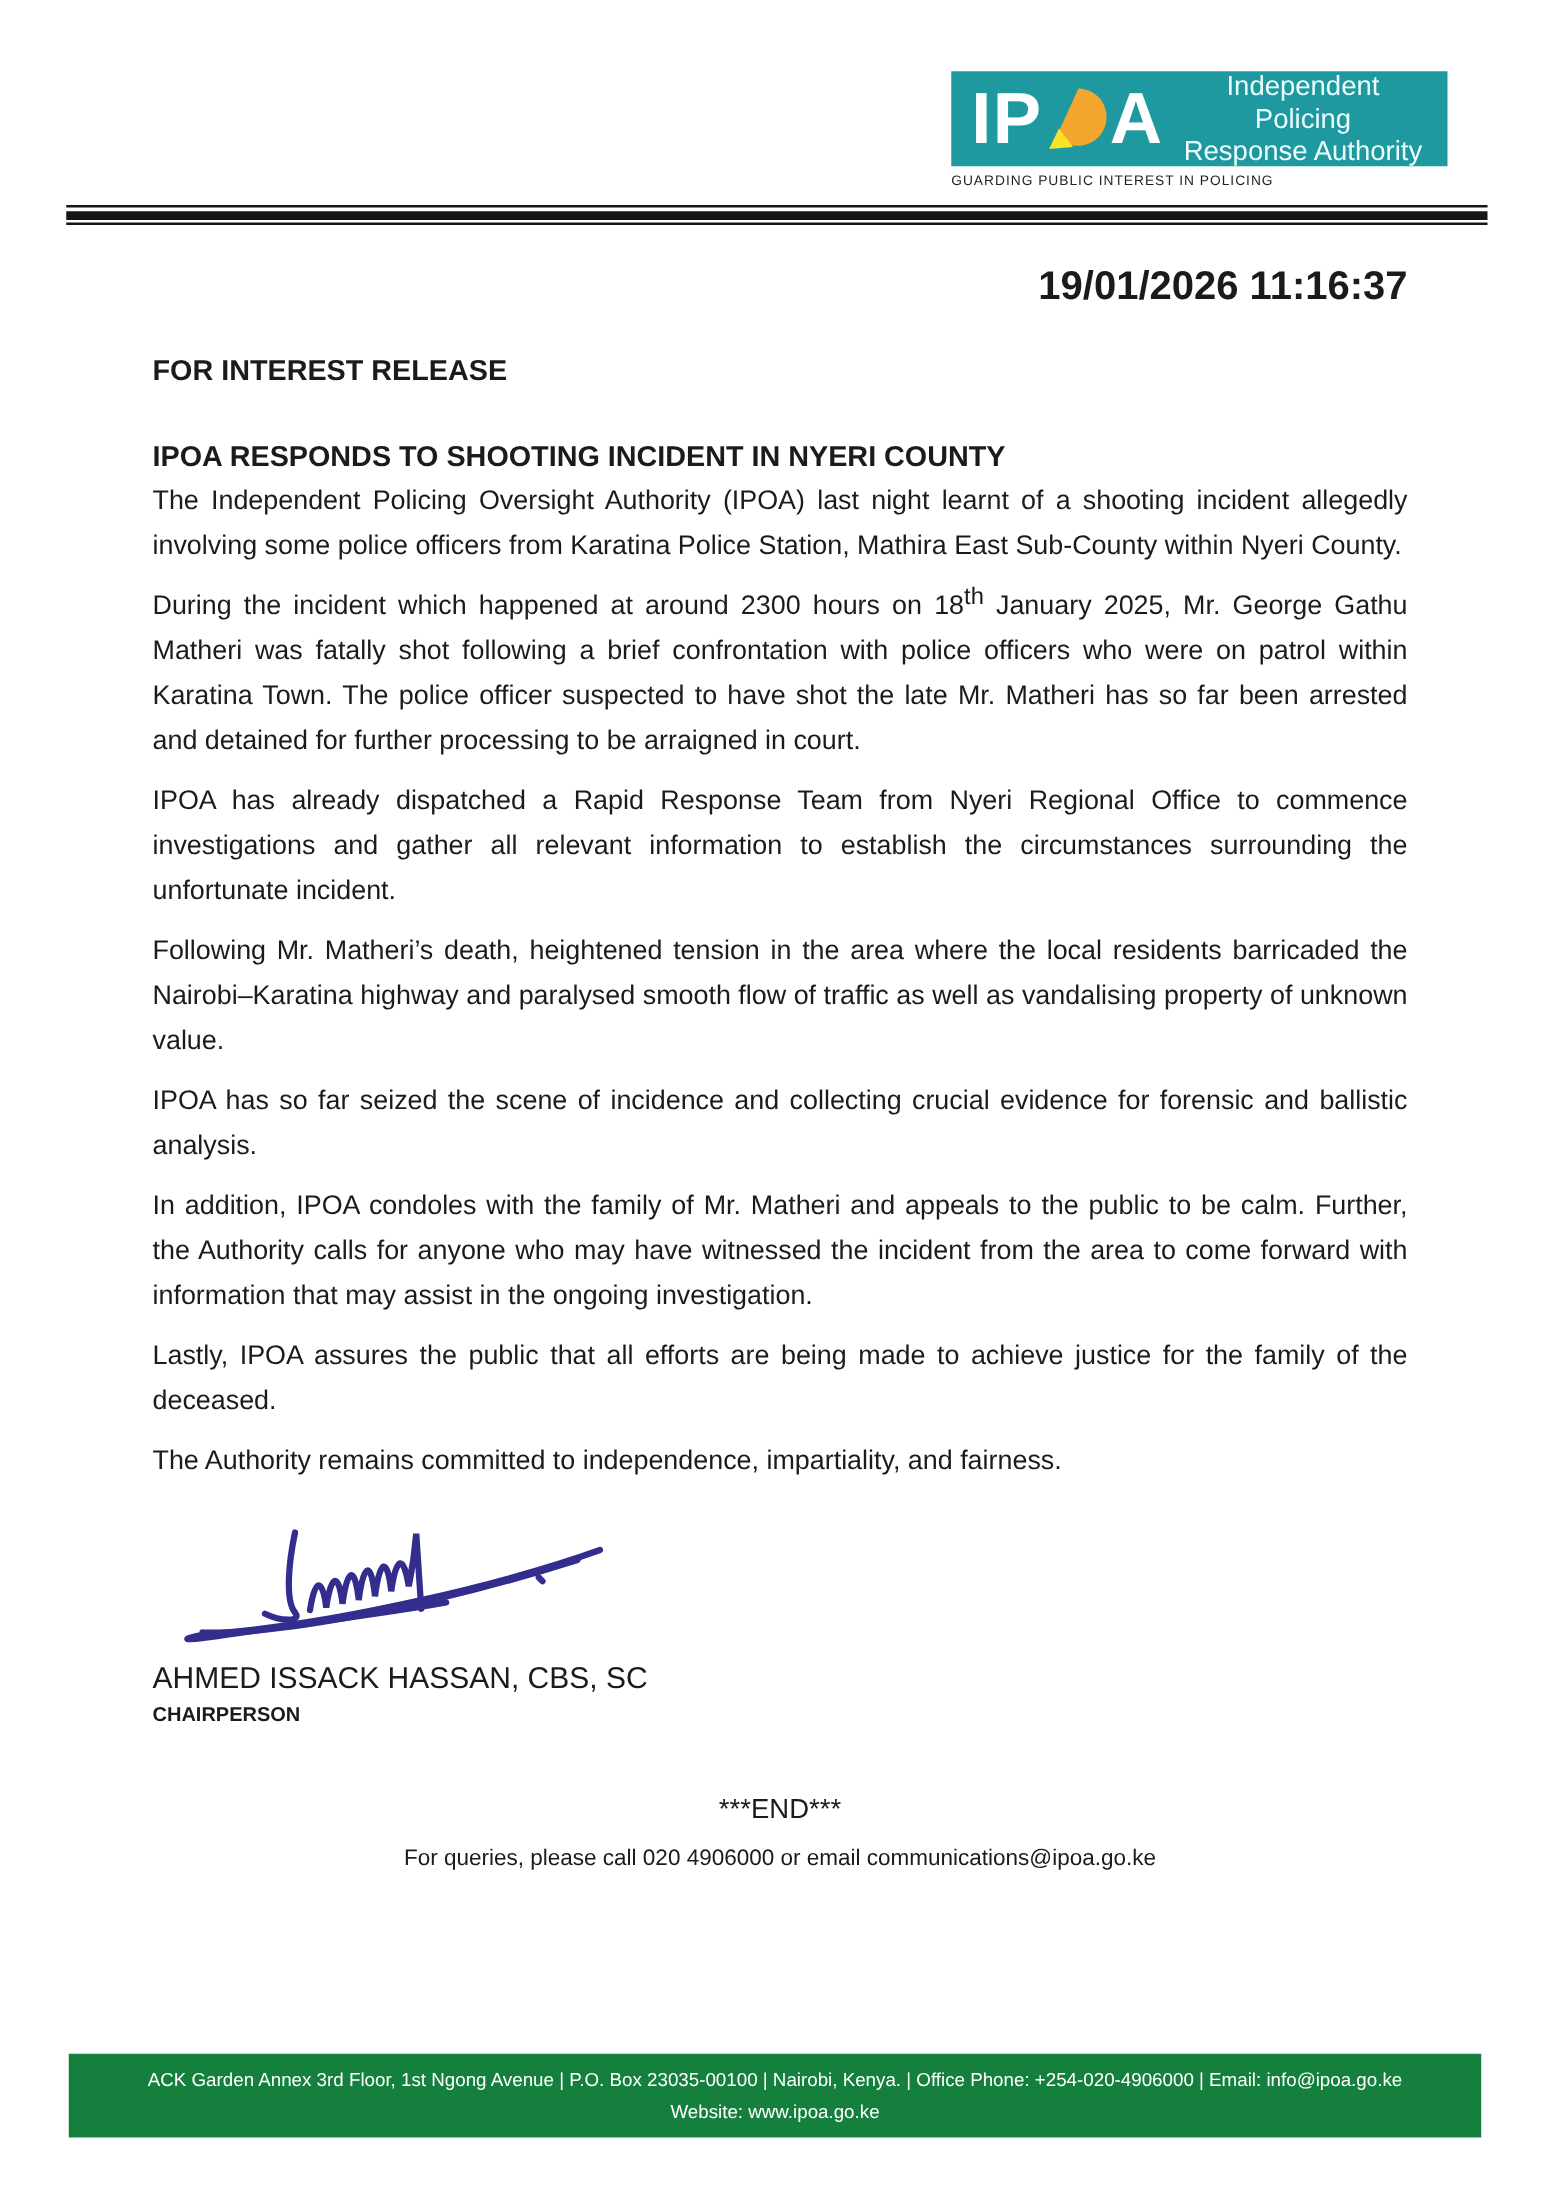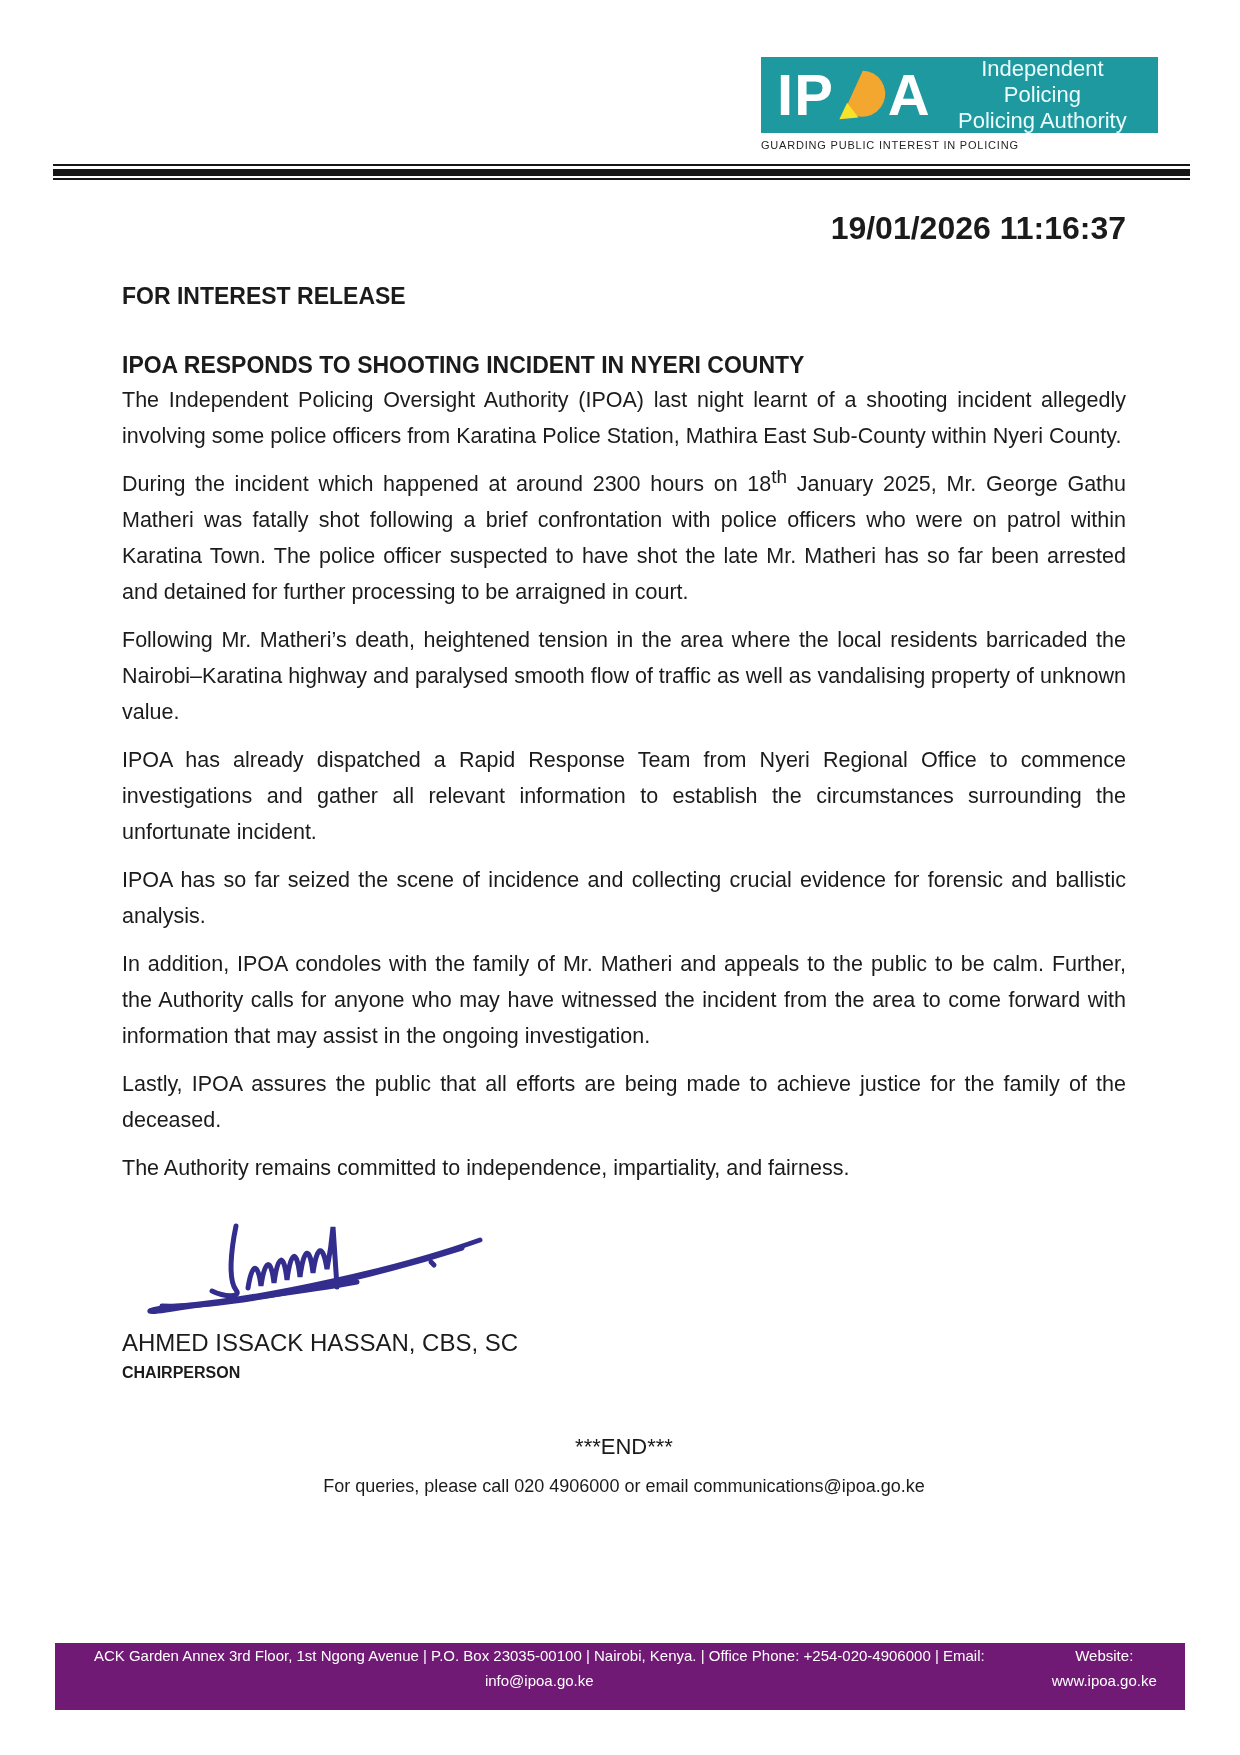--- a/index.html
+++ b/index.html
@@ -62,40 +62,40 @@
   .sig-name { margin-top: 14px; font-size: 24px; font-weight: 400; line-height: 30px; }
   .sig-title { font-size: 16px; font-weight: 700; line-height: 30px; }
 
   
   .end-marker { margin-top: 46px; text-align: center; font-size: 22px; }
   .queries-line { margin-top: 16px; text-align: center; font-size: 18px; }
 
   
   .footer-bar {
     position: absolute; left: 55px; right: 55px; top: 1643px; height: 67px;
-    background: #701a75; color: #ffffff;
-    display: flex; justify-content: center;
+    background: #15803d; color: #ffffff;
+    display: flex; flex-direction: column; justify-content: center;
     text-align: center; font-size: 15px; line-height: 25px;
   }
 </style>
 </head>
 <body>
 
 <div class="logo-wrap">
   <div class="logo-box">
     <span class="logo-letter">I</span>
     <span class="logo-letter">P</span>
     <svg class="logo-blob" viewBox="0 0 60 62" aria-hidden="true">
       <path d="M32,3 a26.5,26.5 0 1 1 -19,45.5 L7,58 Z" fill="#F4A72E"></path>
       <path d="M5,59 L27,57 L14,40 Z" fill="#F7E32A"></path>
     </svg>
     <span class="logo-letter">A</span>
     <span class="logo-name">
       <span>Independent Policing</span><br>
-      <span>Policing Authority</span>
+      <span>Response Authority</span>
     </span>
   </div>
   <div class="logo-tagline">GUARDING PUBLIC INTEREST IN POLICING</div>
 </div>
 
 <div class="rule">
   <div class="rule-inner"></div>
 </div>
 
 <div class="content">
@@ -103,23 +103,23 @@
   <div class="timestamp">19/01/2026 11:16:37</div>
 
   <div class="release-line">FOR INTEREST RELEASE</div>
 
   <div class="headline">IPOA RESPONDS TO SHOOTING INCIDENT IN NYERI COUNTY</div>
 
   <p class="body-par">The Independent Policing Oversight Authority (IPOA) last night learnt of a shooting incident allegedly involving some police officers from Karatina Police Station, Mathira East Sub-County within Nyeri County.</p>
 
   <p class="body-par"><span>During the incident which happened at around 2300 hours on 18</span><sup>th</sup><span> January 2025, Mr. George Gathu Matheri was fatally shot following a brief confrontation with police officers who were on patrol within Karatina Town. The police officer suspected to have shot the late Mr. Matheri has so far been arrested and detained for further processing to be arraigned in court.</span></p>
 
+  <p class="body-par">IPOA has already dispatched a Rapid Response Team from Nyeri Regional Office to commence investigations and gather all relevant information to establish the circumstances surrounding the unfortunate incident.</p>
+
   <p class="body-par">Following Mr. Matheri’s death, heightened tension in the area where the local residents barricaded the Nairobi–Karatina highway and paralysed smooth flow of traffic as well as vandalising property of unknown value.</p>
-
-  <p class="body-par">IPOA has already dispatched a Rapid Response Team from Nyeri Regional Office to commence investigations and gather all relevant information to establish the circumstances surrounding the unfortunate incident.</p>
 
   <p class="body-par">IPOA has so far seized the scene of incidence and collecting crucial evidence for forensic and ballistic analysis.</p>
 
   <p class="body-par">In addition, IPOA condoles with the family of Mr. Matheri and appeals to the public to be calm. Further, the Authority calls for anyone who may have witnessed the incident from the area to come forward with information that may assist in the ongoing investigation.</p>
 
   <p class="body-par">Lastly, IPOA assures the public that all efforts are being made to achieve justice for the family of the deceased.</p>
 
   <p class="body-par">The Authority remains committed to independence, impartiality, and fairness.</p>
 
   <svg class="signature-svg" width="370" height="112" viewBox="0 0 370 112" fill="none" aria-hidden="true">

